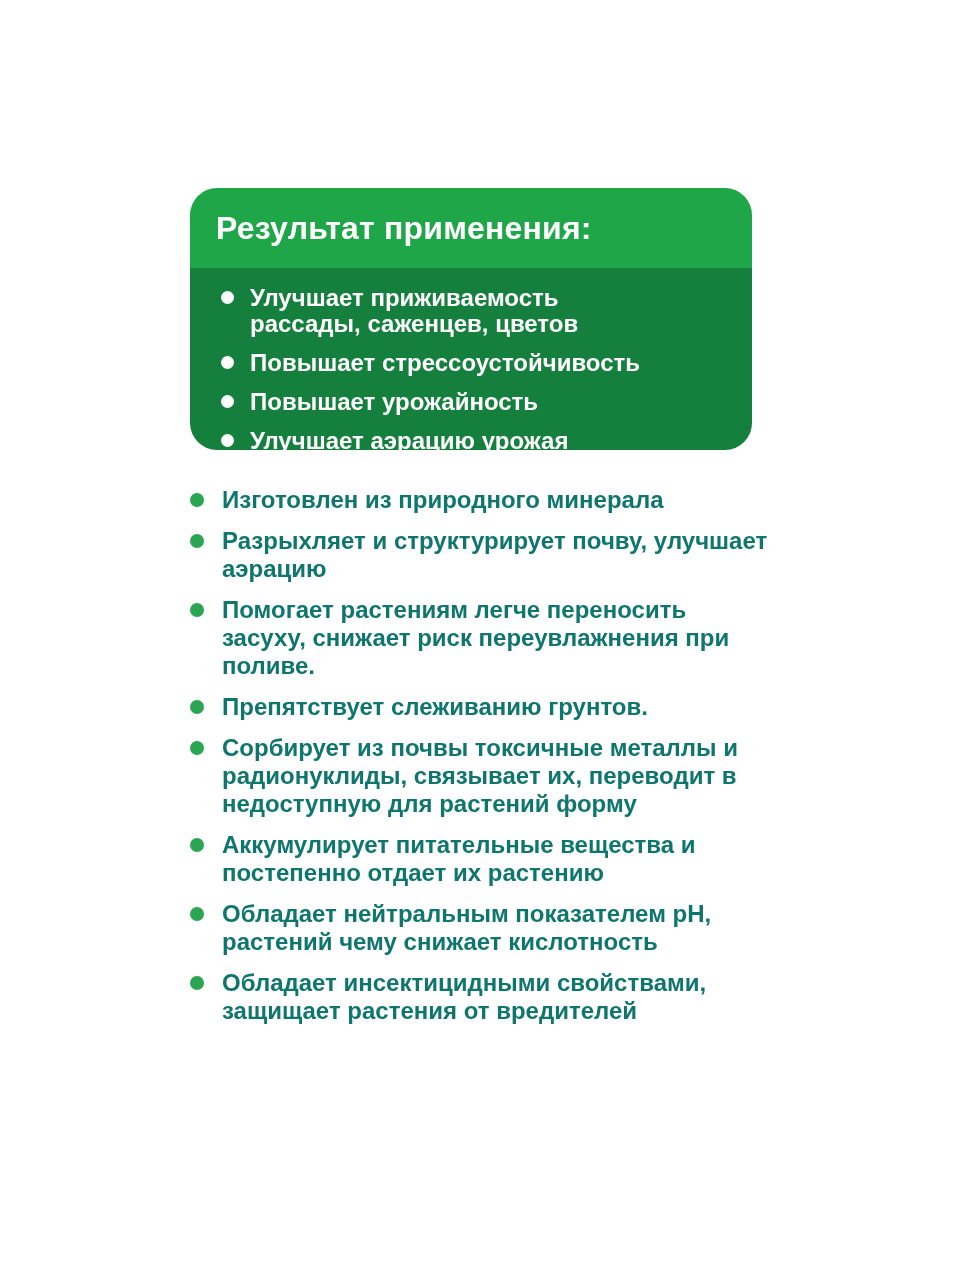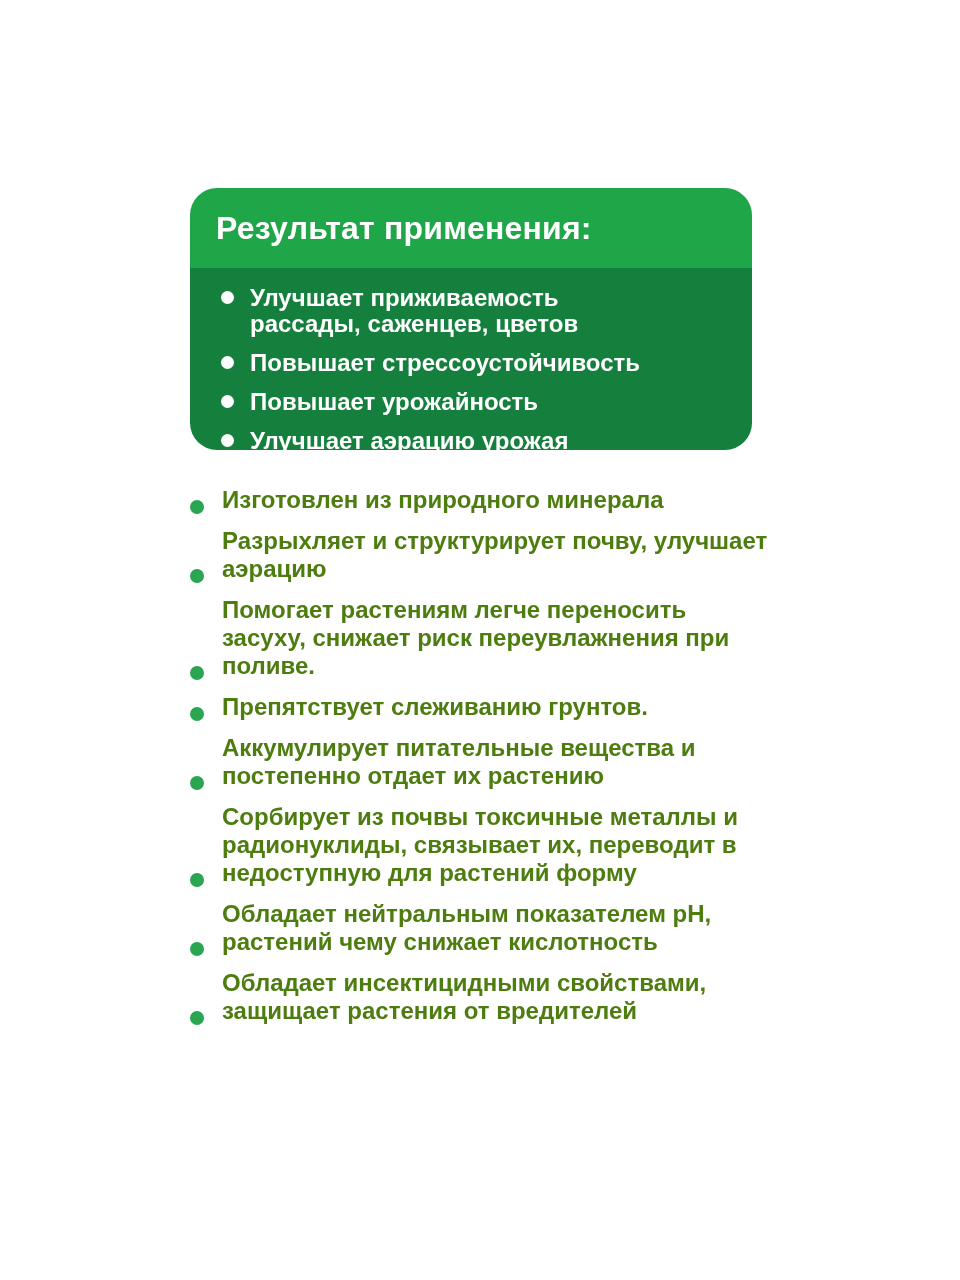--- a/index.html
+++ b/index.html
@@ -77,25 +77,24 @@
 
   
   .benefits-list {
     position: absolute;
     left: 190px;
     top: 486px;
     width: 600px;
   }
   .benefits-list .bullet-item {
     margin-bottom: 13px;
-    color: #4d7c0f;
+    color: #0f766e;
     font-size: 24px;
     line-height: 28px;
     font-weight: bold;
-    align-items: flex-end;
   }
   .benefits-list .dot {
     width: 14px;
     height: 14px;
     border-radius: 50%;
     background: #2aa551;
     flex: none;
     margin: 7px 18px 0 0;
   }
 
@@ -150,28 +149,28 @@
       <span class="bullet-text">Помогает растениям легче переносить
 засуху, снижает риск переувлажнения при
 поливе.</span>
     </li>
     <li class="bullet-item">
       <span class="dot"></span>
       <span class="bullet-text">Препятствует слеживанию грунтов.</span>
     </li>
     <li class="bullet-item">
       <span class="dot"></span>
-      <span class="bullet-text">Аккумулирует питательные вещества и
-постепенно отдает их растению</span>
+      <span class="bullet-text">Сорбирует из почвы токсичные металлы и
+радионуклиды, связывает их, переводит в
+недоступную для растений форму</span>
     </li>
     <li class="bullet-item">
       <span class="dot"></span>
-      <span class="bullet-text">Сорбирует из почвы токсичные металлы и
-радионуклиды, связывает их, переводит в
-недоступную для растений форму</span>
+      <span class="bullet-text">Аккумулирует питательные вещества и
+постепенно отдает их растению</span>
     </li>
     <li class="bullet-item">
       <span class="dot"></span>
       <span class="bullet-text">Обладает нейтральным показателем pH,
 растений чему снижает кислотность</span>
     </li>
     <li class="bullet-item">
       <span class="dot"></span>
       <span class="bullet-text">Обладает инсектицидными свойствами,
 защищает растения от вредителей</span>

